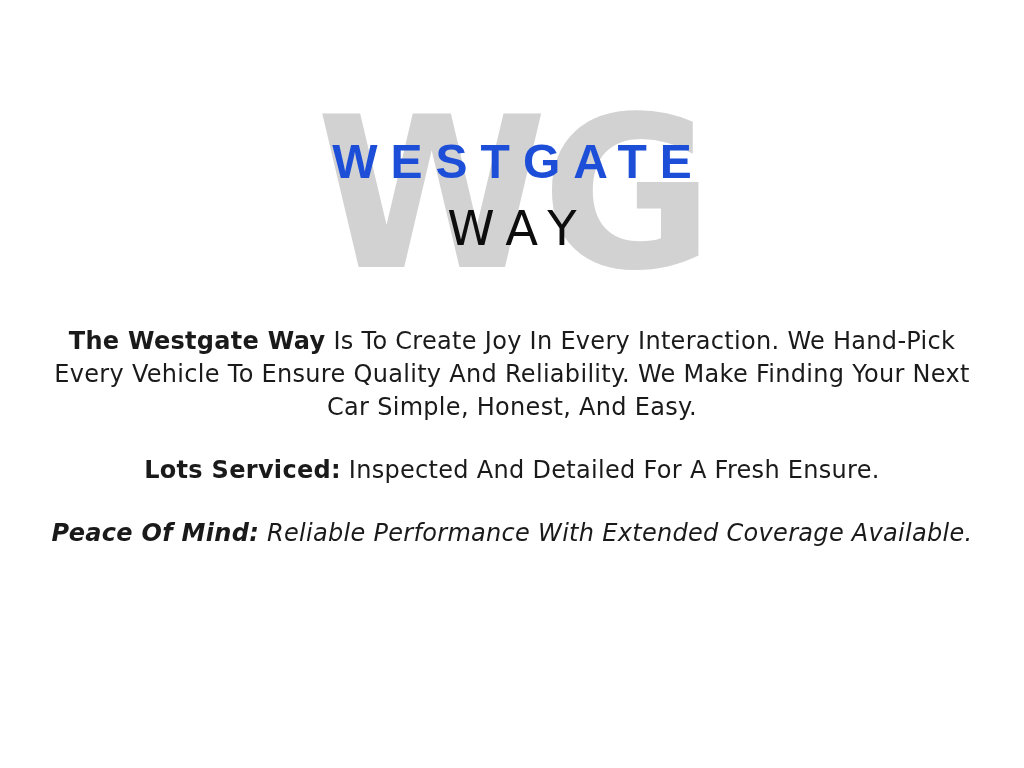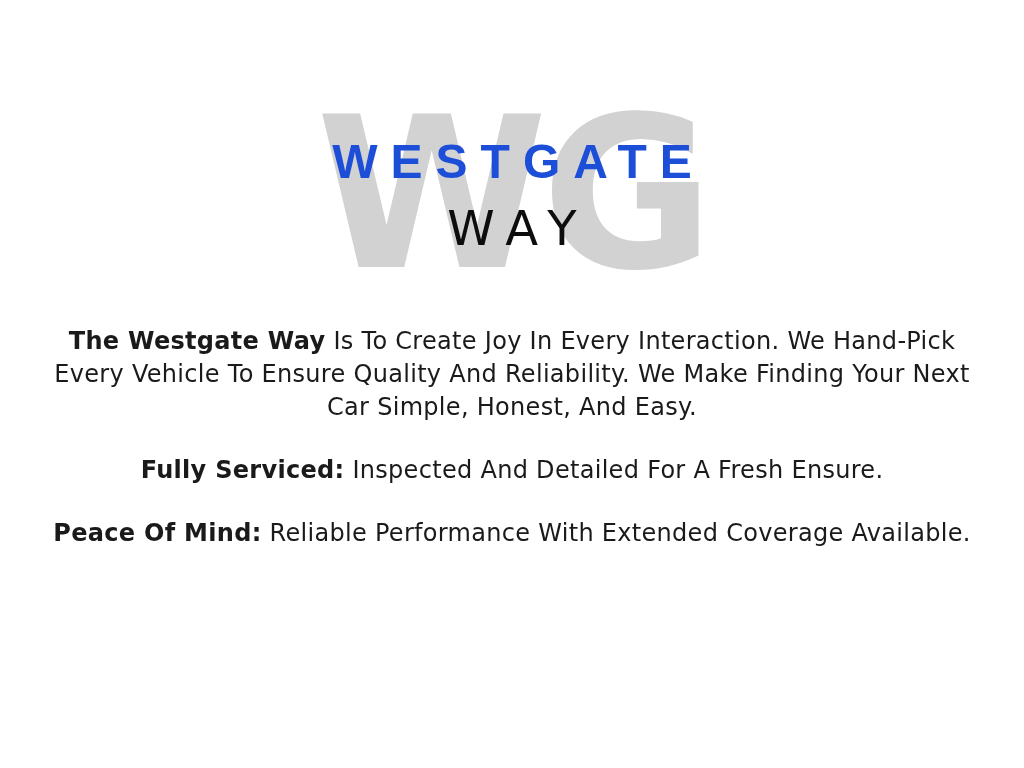--- a/index.html
+++ b/index.html
@@ -95,20 +95,21 @@
   .para {
     font-size: 24px;
     line-height: 33px;
     letter-spacing: 0.3px;
     margin: 0 0 30px 0;
     font-weight: 400;
   }
 
   .para:last-child {
     margin-bottom: 8px;
+    font-style: italic;
   }
 
   .para b {
     font-weight: bold;
   }
 
   .intro {
     padding: 0 30px;
   }
 </style>
@@ -122,19 +123,19 @@
     <div class="logo-text">
       <div class="logo-line1">WESTGATE</div>
       <div class="logo-line2">WAY</div>
     </div>
   </div>
 
   <div class="copy">
 
     <p class="para intro"><b>The Westgate Way</b><span> Is To Create Joy In Every Interaction. We Hand-Pick Every Vehicle To Ensure Quality And Reliability. We Make Finding Your Next Car Simple, Honest, And Easy.</span></p>
 
-    <p class="para"><b>Fully Serviced:</b><span> Inspected And Detailed For A Fresh Ensure.</span></p>
+    <p class="para"><b>Lots Serviced:</b><span> Inspected And Detailed For A Fresh Ensure.</span></p>
 
 
     <p class="para"><b>Peace Of Mind:</b><span> Reliable Performance With Extended Coverage Available.</span></p>
 
   </div>
 </div>
 
 </body></html>

